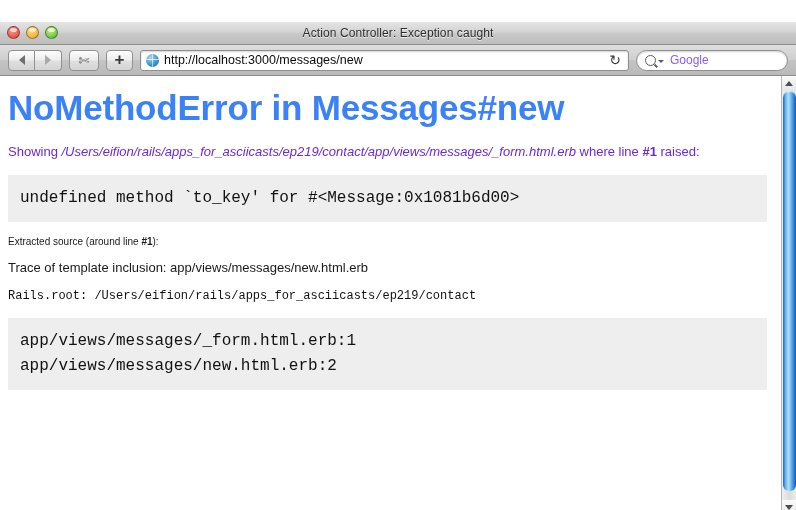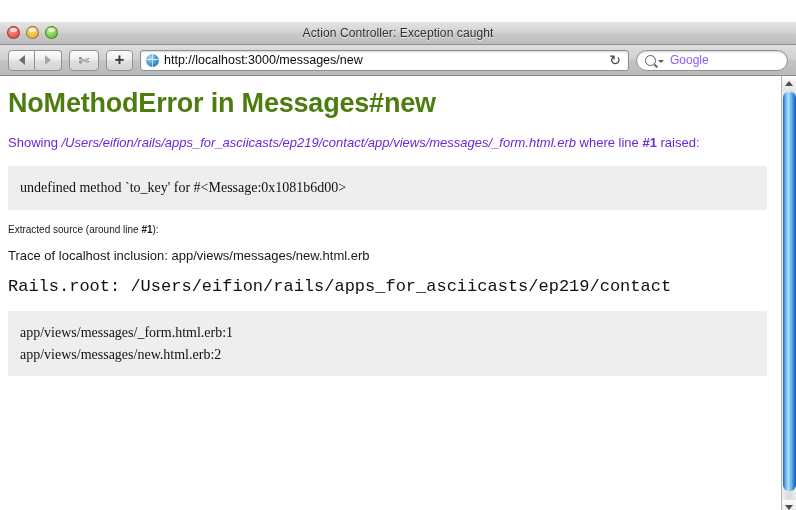--- a/index.html
+++ b/index.html
@@ -231,43 +231,43 @@
   .page {
     flex: 1 1 auto;
     overflow: hidden;
     padding: 10px 14px 0 8px;
     box-sizing: border-box;
     min-width: 0;
     color: #1a1a1a;
   }
 
   h1.err-title {
-    font-size: 27px;
+    font-size: 35px;
     font-weight: bold;
     margin: 2px 0 14px 0;
     letter-spacing: -0.2px;
-    color: #4d7c0f;
+    color: #3b82f6;
     white-space: nowrap;
   }
 
   p.showing {
     font-size: 13px;
     line-height: 1.55;
     margin: 0 0 13px 0;
     color: #6d28d9;
   }
   p.showing .path { font-style: italic; }
   p.showing .lineno { font-weight: bold; }
 
   .codebox {
     background: #eeeeee;
     padding: 11px 12px;
     margin: 0 0 14px 0;
-    font-family: Liberation Serif, serif;
-    font-size: 14px;
+    font-family: Liberation Mono, monospace;
+    font-size: 16px;
     line-height: 1.55;
     color: #111111;
     white-space: pre;
     overflow: hidden;
   }
   .codebox.source {
     padding: 9px 12px;
     margin-bottom: 16px;
   }
 
@@ -278,21 +278,21 @@
   }
   p.section .lineno { font-weight: bold; }
 
   p.trace-line {
     font-size: 13px;
     margin: 0 0 14px 0;
     color: #1a1a1a;
   }
   p.rails-root {
     font-family: "Liberation Mono", "DejaVu Sans Mono", monospace;
-    font-size: 17px;
+    font-size: 12px;
     margin: 0 0 15px 0;
     color: #111111;
   }
 
   .trace-links {
     font-size: 13.5px;
     margin: 0 0 13px 0;
     color: #1a1a1a;
   }
   .trace-links a {
@@ -427,21 +427,21 @@
         <span>Showing </span><span class="path">/Users/eifion/rails/apps_for_asciicasts/ep219/contact/app/views/messages/_form.html.erb</span><span> where line </span><span class="lineno">#1</span><span> raised:</span>
       </p>
 
       <div class="codebox">undefined method `to_key' for #&lt;Message:0x1081b6d00&gt;</div>
 
       <p class="section">
         <span>Extracted source (around line </span><span class="lineno">#1</span><span>):</span>
       </p>
 
 
-      <p class="trace-line">Trace of localhost inclusion: app/views/messages/new.html.erb</p>
+      <p class="trace-line">Trace of template inclusion: app/views/messages/new.html.erb</p>
 
       <p class="rails-root">Rails.root: /Users/eifion/rails/apps_for_asciicasts/ep219/contact</p>
 
 
       <div class="codebox">app/views/messages/_form.html.erb:1
 app/views/messages/new.html.erb:2</div>
 
     </div>
 
     <div class="vscroll">

